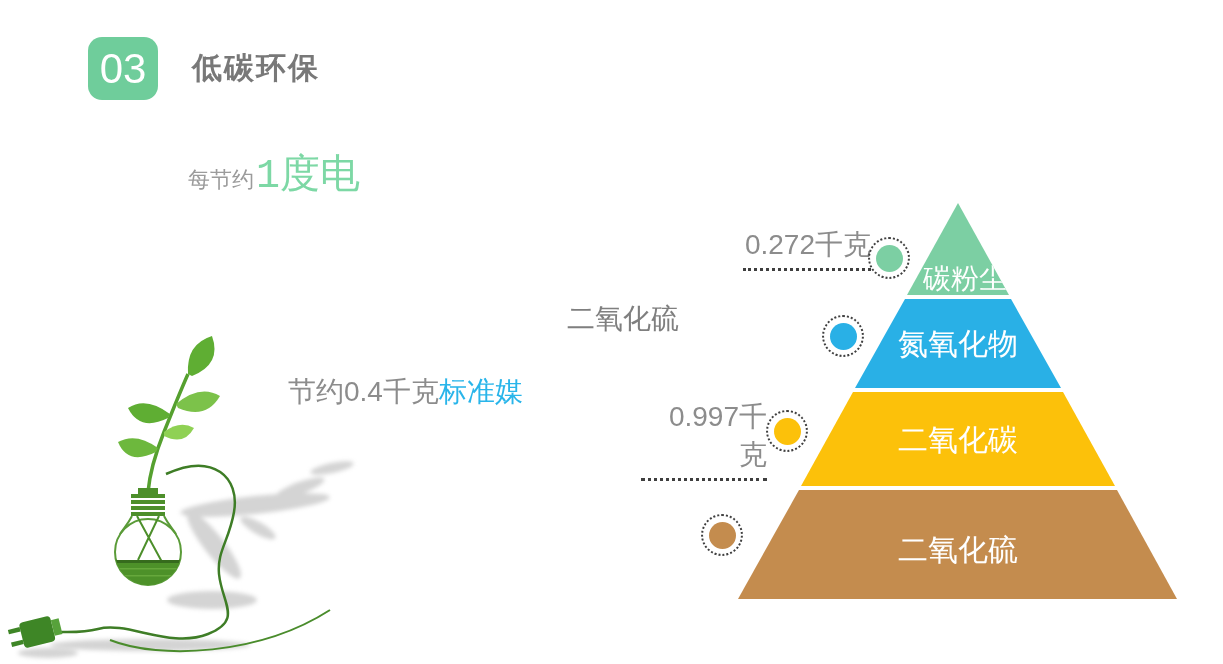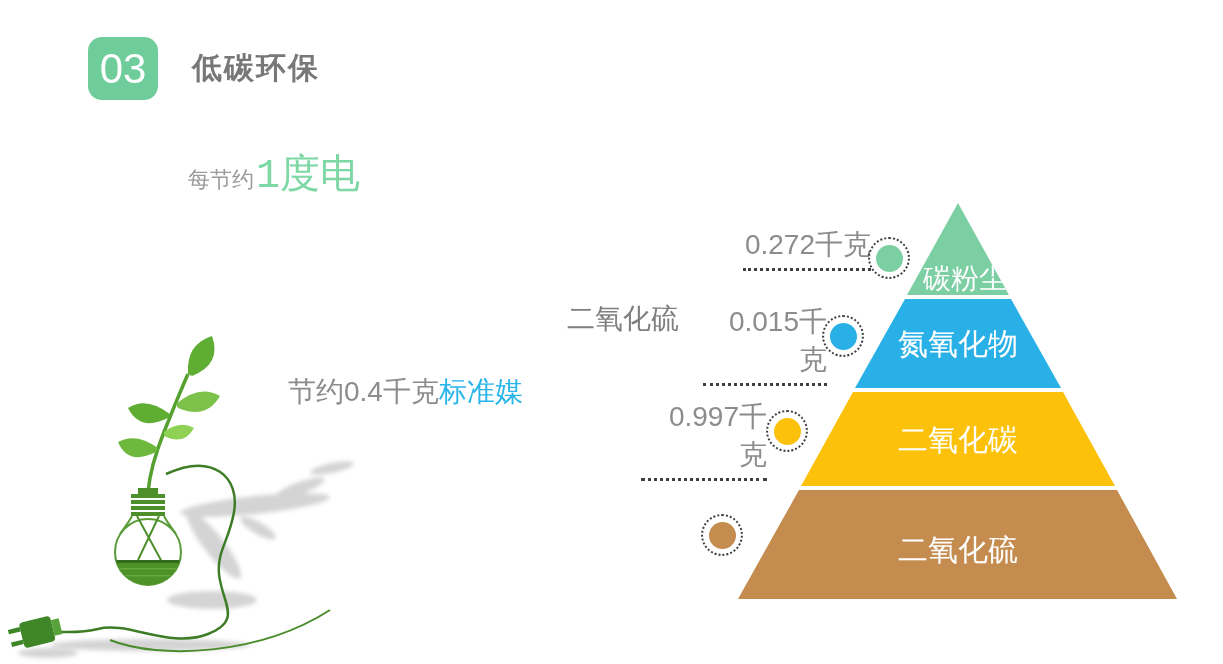--- a/index.html
+++ b/index.html
@@ -57,21 +57,20 @@
     <span class="intro-big">1度电</span>
   </div>
   <div class="reduce">二氧化硫</div>
   <div class="coal"><span>节约0.4千克</span><span class="coal-hl">标准媒</span></div>
 
   <div class="m-label" style="left:743px; top:226px; width:128px">0.272千克</div>
   <span class="ring" style="left:868px; top:237px">
       <span class="cfill fill-0"></span>
     </span>
 
-  <div class="m-label" style="left:703px; top:303px; width:124px">0.015千克</div>
   <span class="ring" style="left:822px; top:315px">
       <span class="cfill fill-1"></span>
     </span>
 
   <div class="m-label" style="left:641px; top:398px; width:126px">0.997千克</div>
   <span class="ring" style="left:766px; top:410px">
       <span class="cfill fill-2"></span>
     </span>
 
   <span class="ring" style="left:701px; top:514px">

